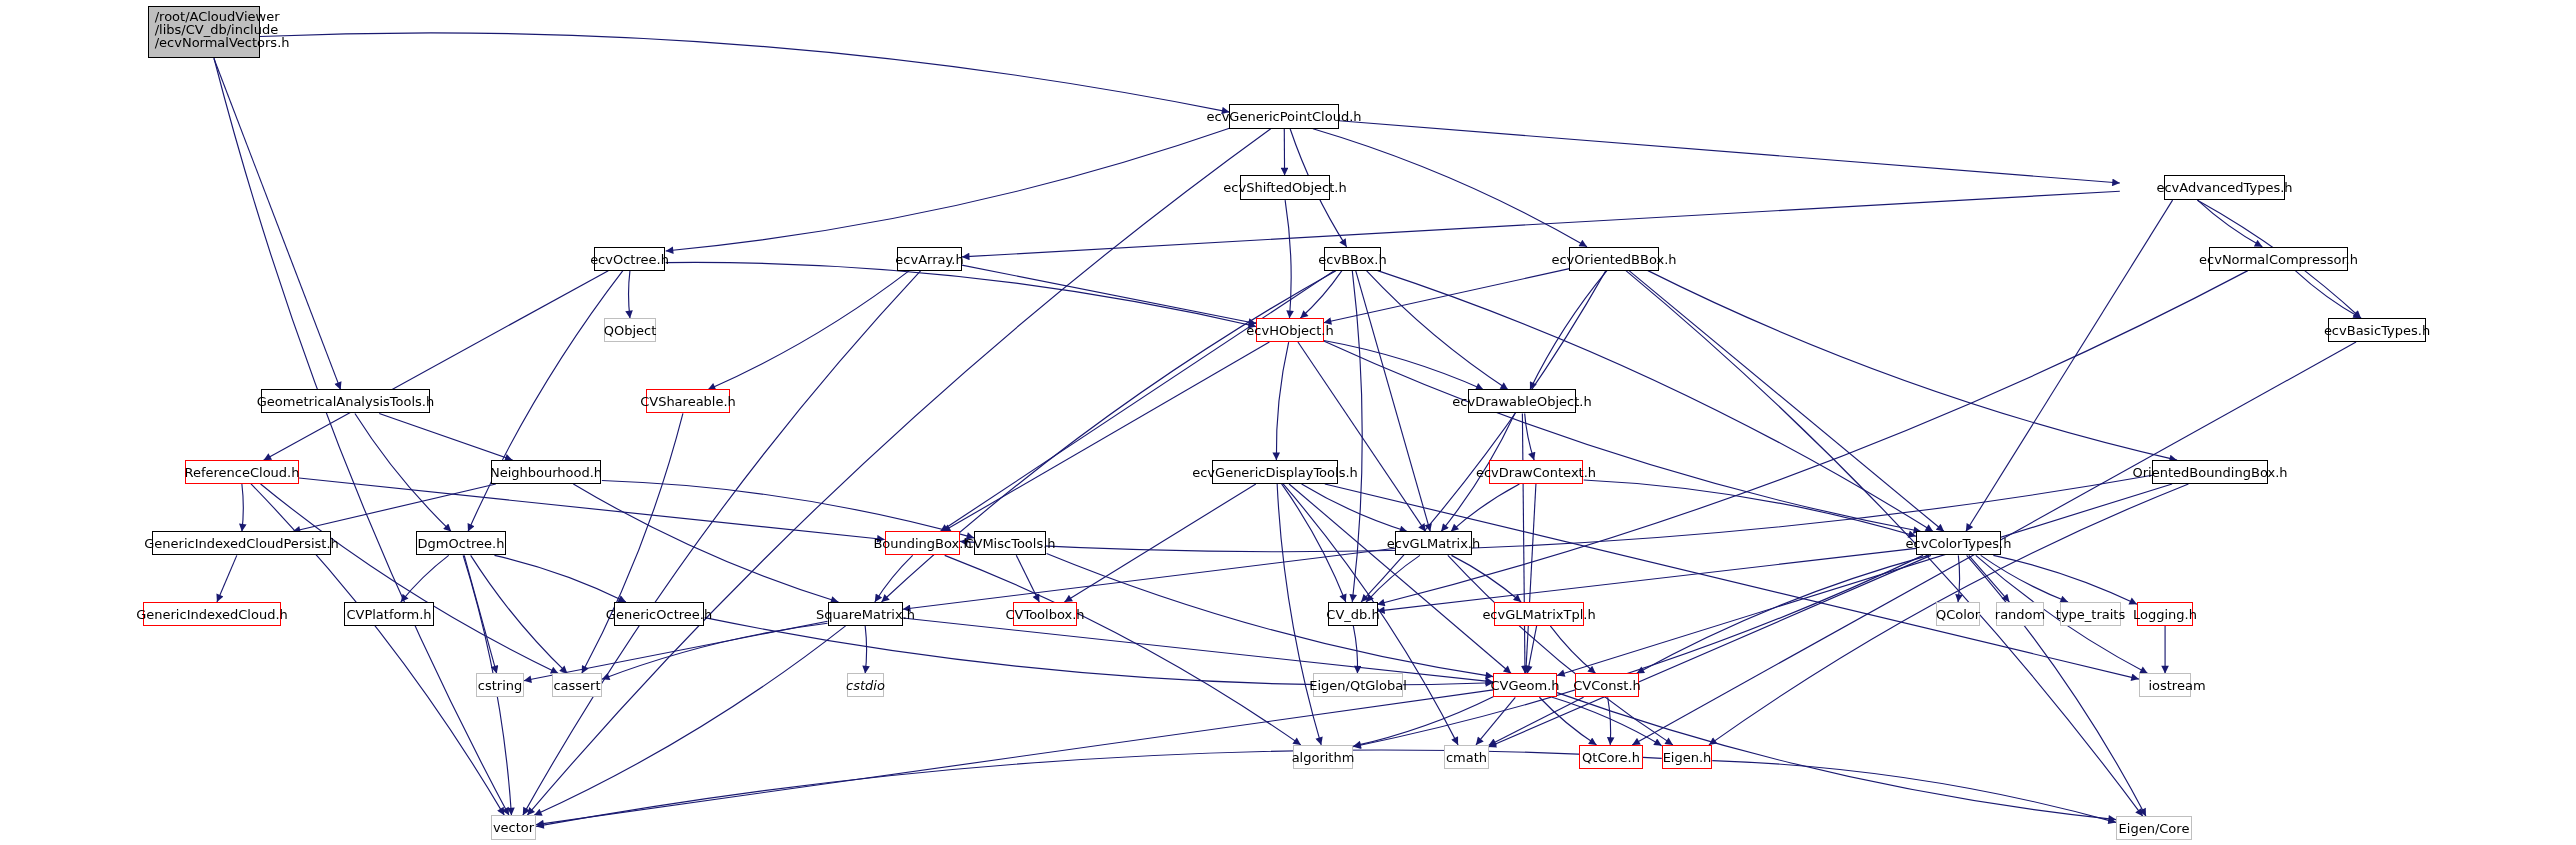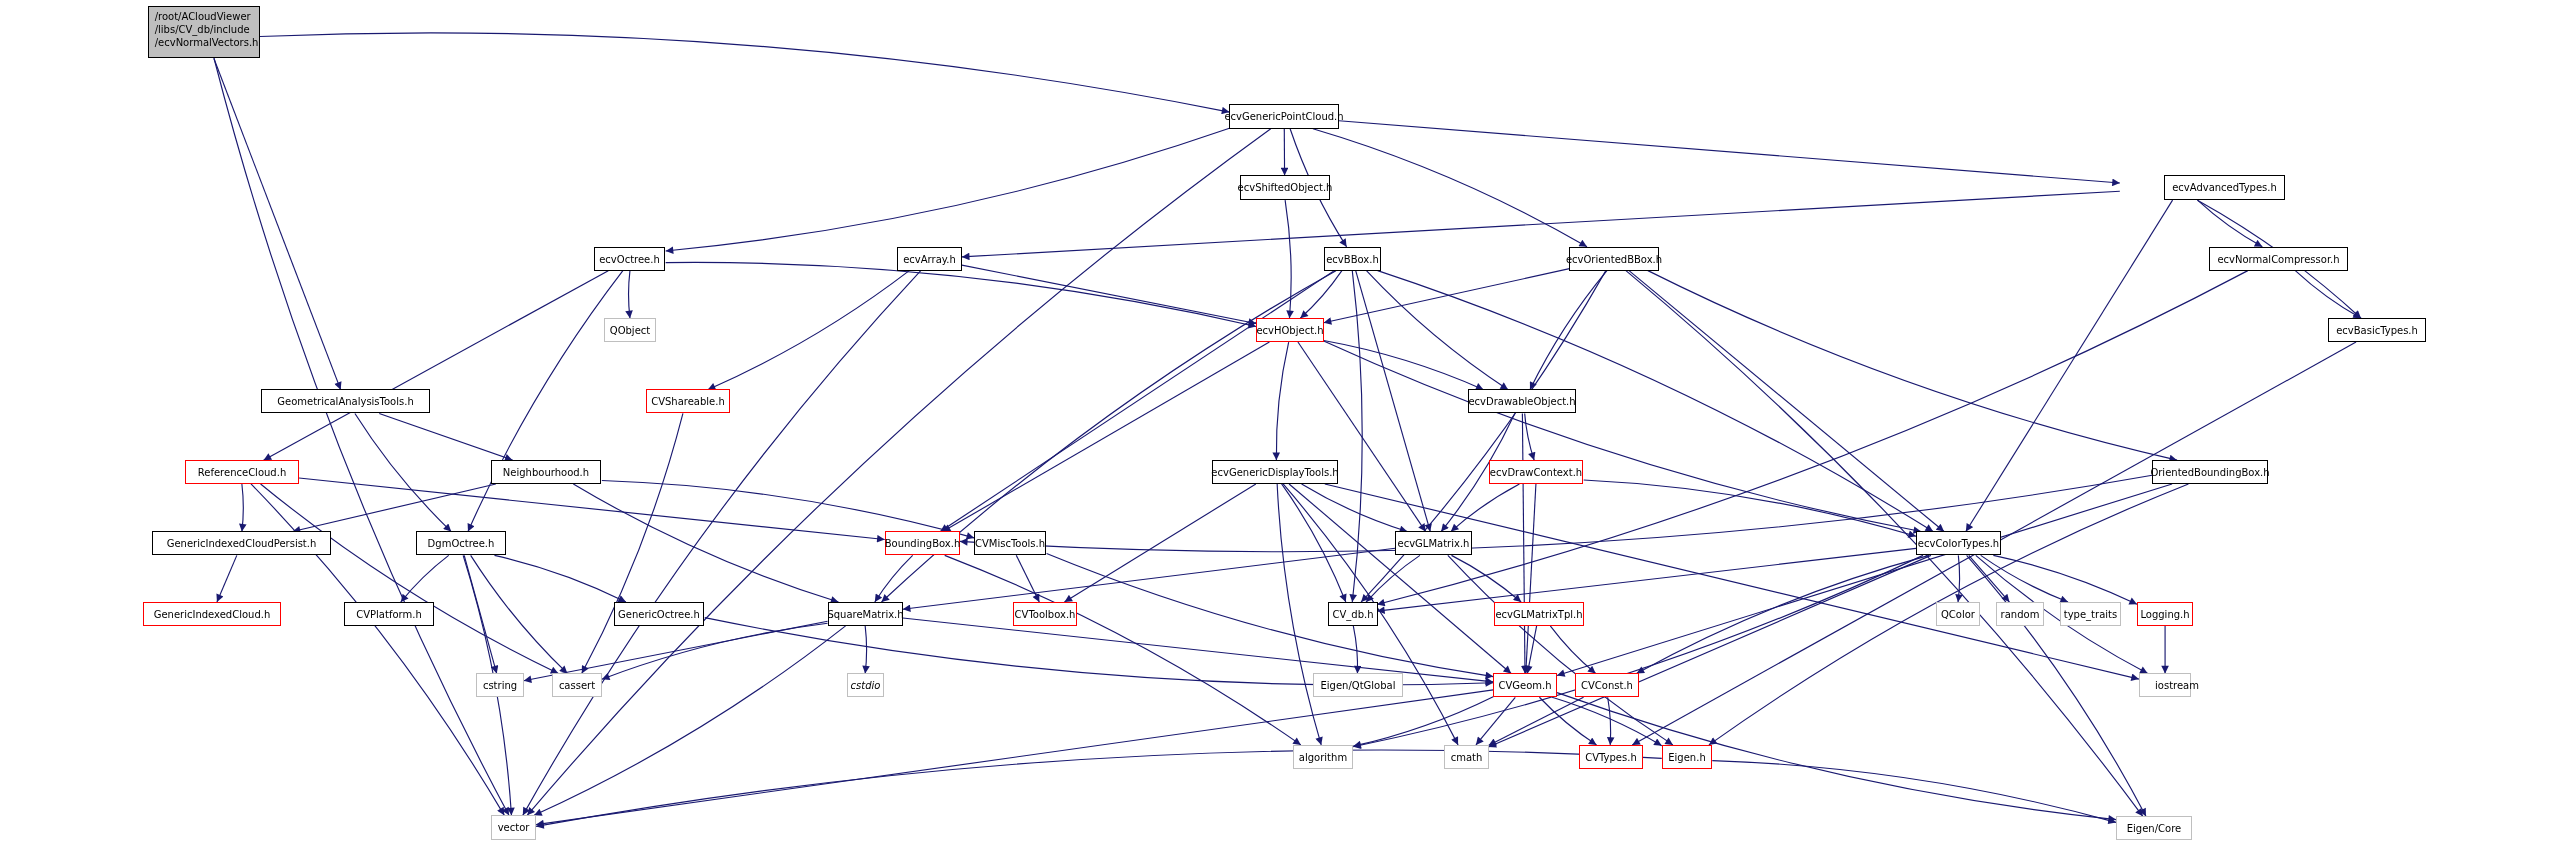--- a/index.html
+++ b/index.html
@@ -1,18 +1,18 @@
 <!DOCTYPE html>
 <html style="font-size:15.2px"><head>
 <meta charset="utf-8">
 <style>
   html,body{margin:0;padding:0;background:#ffffff;}
   body{width:2576px;height:846px;position:relative;overflow:hidden;font-family:"DejaVu Sans",sans-serif;}
   #graph{position:absolute;left:0;top:0;width:2576px;height:846px;}
-  .node{position:absolute;box-sizing:border-box;background:#fff;border:1.2px solid #000;font-size:10px;color:#000;display:flex;align-items:center;justify-content:center;white-space:nowrap;cursor:pointer;}
+  .node{position:absolute;box-sizing:border-box;background:#fff;border:1.2px solid #000;font-size:13px;color:#000;display:flex;align-items:center;justify-content:center;white-space:nowrap;cursor:pointer;}
   .node.red{border-color:#ff0000;}
   .node.ext{border-color:#bfbfbf;cursor:default;}
   .node.root{background:#bfbfbf;border-color:#000;align-items:flex-start;justify-content:flex-start;flex-direction:column;padding:2.9px 5.7px;white-space:pre;line-height:13.3px;}
   svg{position:absolute;left:0;top:0;}
 </style>
 </head>
 <body>
 
 <div id="graph">
   <svg id="edges" width="2576" height="846" viewBox="0 0 2705 888">
@@ -177,18 +177,18 @@
       <div class="node ext" style="left: 847px; top: 673px; width: 37px; height: 24px; font-style: italic;">cstdio</div>
       <div class="node ext" style="left: 1313px; top: 673px; width: 90px; height: 24px;">Eigen/QtGlobal</div>
       <div class="node" style="left: 614px; top: 602px; width: 90px; height: 24px;">GenericOctree.h</div>
       <div class="node ext" style="left: 476px; top: 673px; width: 48px; height: 24px;">cstring</div>
       <div class="node ext" style="left: 552px; top: 673px; width: 50px; height: 24px;">cassert</div>
       <div class="node ext" style="left: 491px; top: 815px; width: 45px; height: 25px;">vector</div>
       <div class="node red" style="left: 1493px; top: 673px; width: 64px; height: 24px;">CVGeom.h</div>
       <div class="node red" style="left: 1575px; top: 673px; width: 64px; height: 24px;">CVConst.h</div>
       <div class="node ext" style="left: 1293px; top: 745px; width: 60px; height: 24px;">algorithm</div>
       <div class="node ext" style="left: 1444px; top: 745px; width: 45px; height: 24px;">cmath</div>
-      <div class="node red" style="left: 1579px; top: 745px; width: 64px; height: 24px;">CVTypes.h</div>
+      <div class="node red" style="left: 1579px; top: 745px; width: 64px; height: 24px;">QtCore.h</div>
       <div class="node red" style="left: 1662px; top: 745px; width: 50px; height: 24px;">Eigen.h</div>
       <div class="node ext" style="left: 2116px; top: 816px; width: 76px; height: 24px;">Eigen/Core</div>
     </div>
 </div>
 
 
 </body></html>

